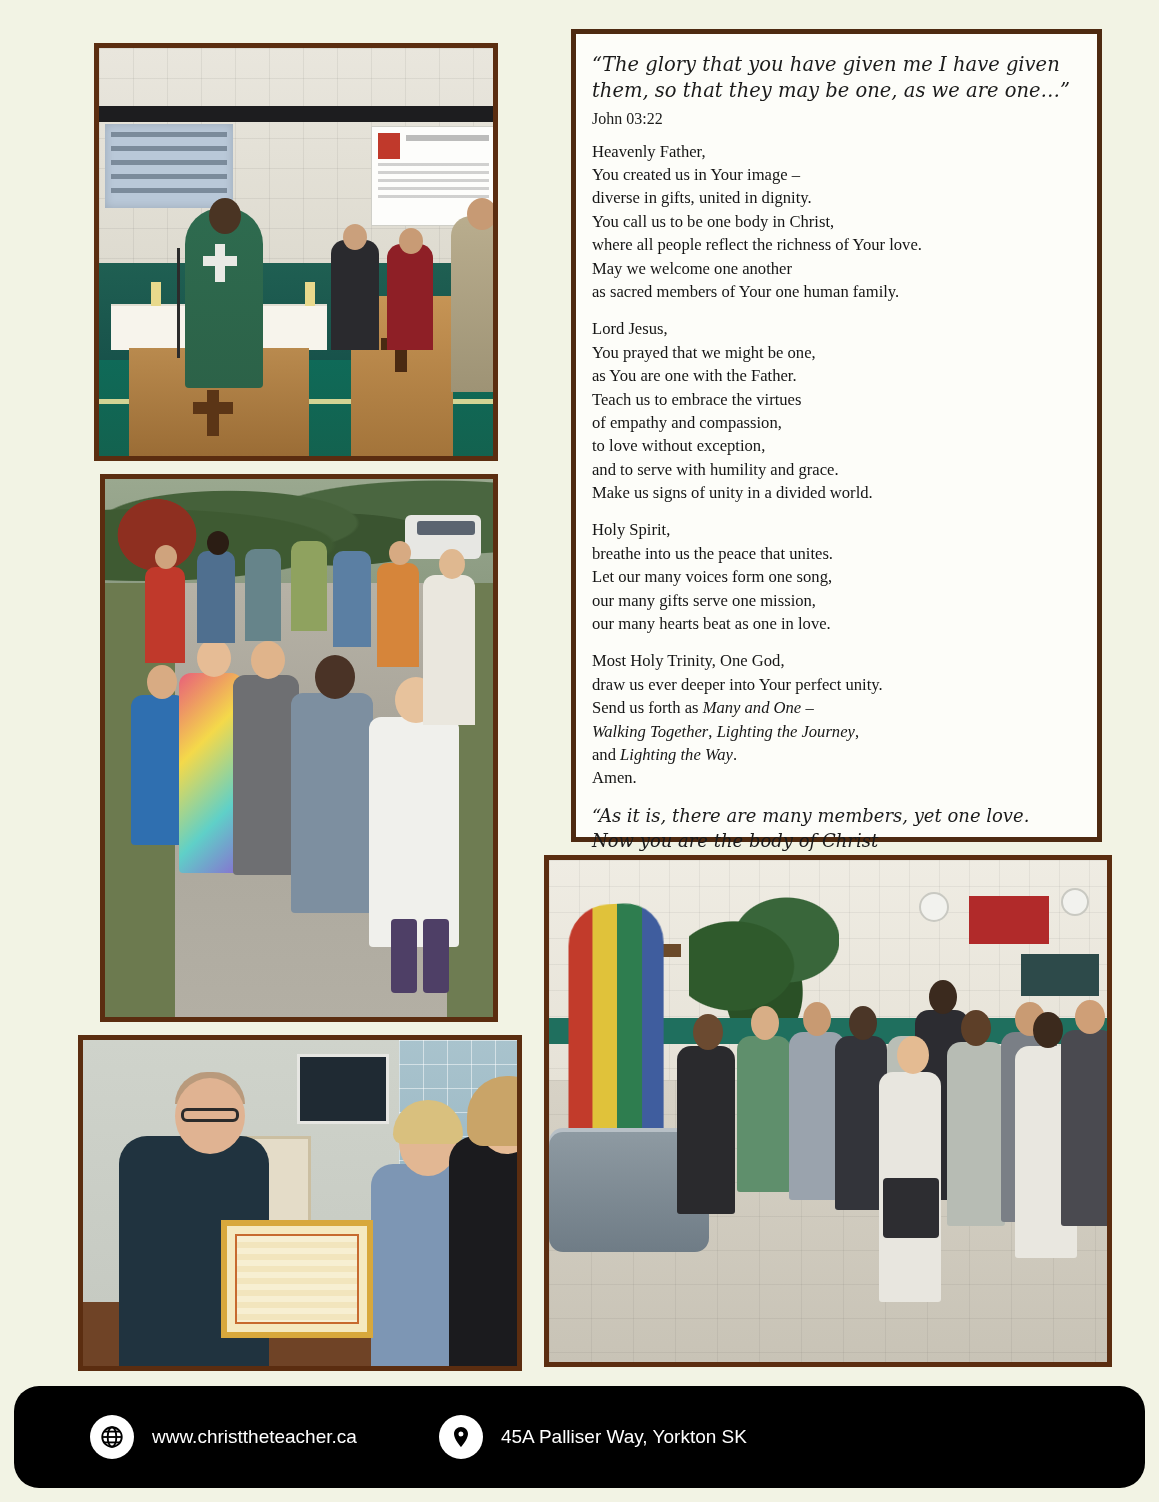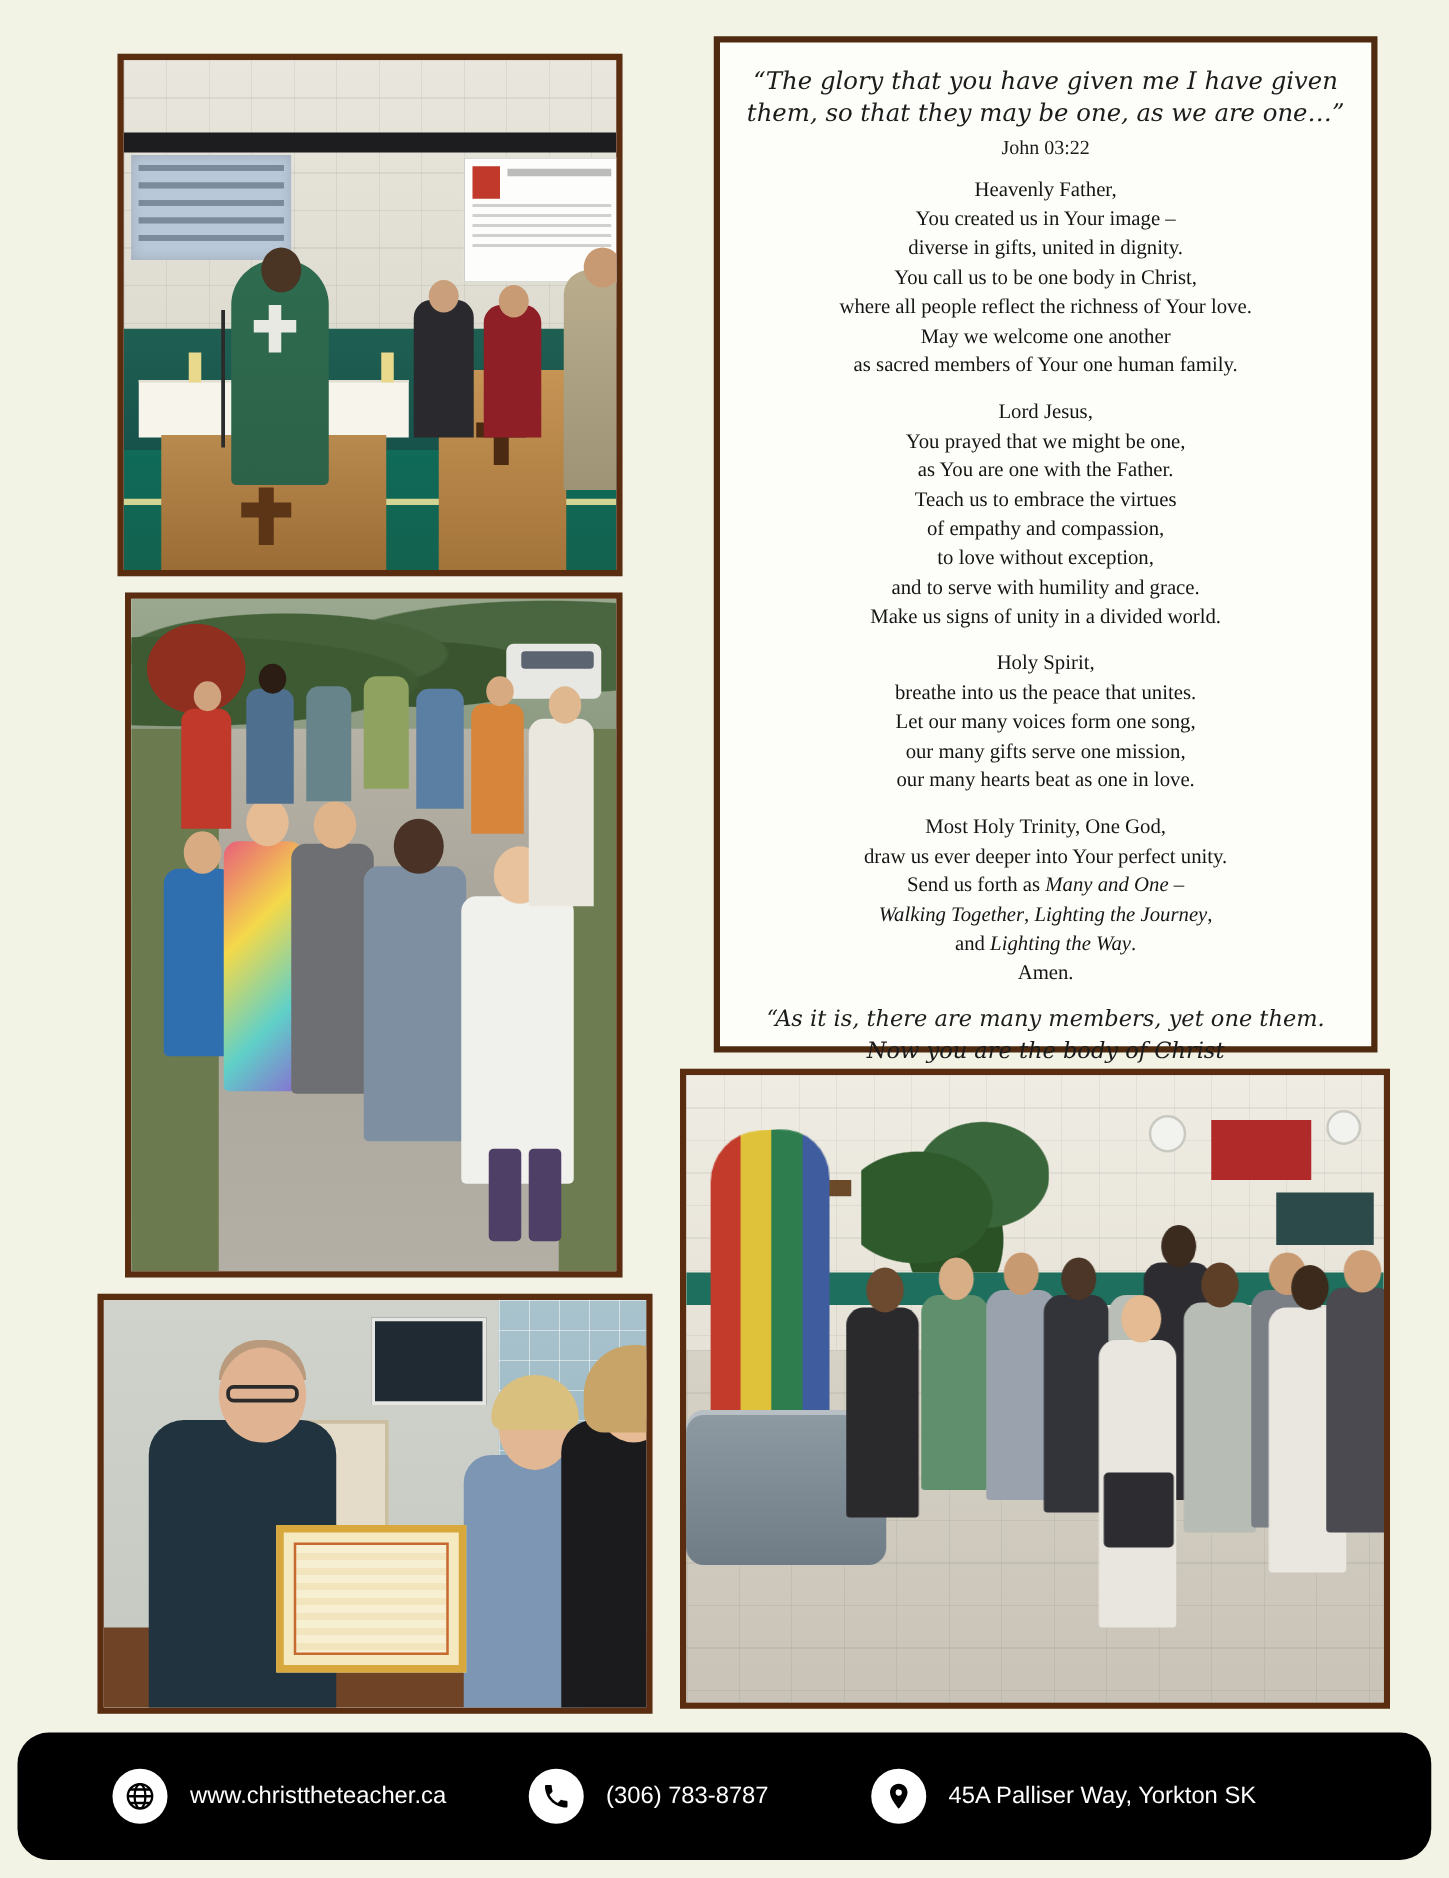--- a/index.html
+++ b/index.html
@@ -233,21 +233,20 @@
   .student-head { position:absolute; border-radius:50%; }
 
   
   #prayer {
     position: absolute;
     left: 571px; top: 29px;
     width: 531px; height: 813px;
     background: #fdfdf9;
     border: 5px solid #4e2a11;
     padding: 12px 16px 10px;
-    text-align: center;
   }
   .scripture-top {
     font-family: "DejaVu Serif", serif;
     font-style: italic;
     font-size: 19.5px;
     line-height: 1.35;
     color: #1b1b1b;
     margin-top: 6px;
   }
   .ref {
@@ -450,21 +449,21 @@
     <div class="stanza">
       Most Holy Trinity, One God,<br>
       draw us ever deeper into Your perfect unity.<br>
       Send us forth as <span class="it">Many and One</span> –<br>
       <span class="it">Walking Together</span>, <span class="it">Lighting the Journey</span>,<br>
       and <span class="it">Lighting the Way</span>.<br>
       Amen.
     </div>
 
     <div class="scripture-bottom">
-      <span>“As it is, there are many members, yet one them.</span><br>
+      <span>“As it is, there are many members, yet one love.</span><br>
       <span>Now you are the body of Christ</span><br>
       <span>and individually members of it.”</span>
     </div>
     <div class="ref-bottom">1 Corinthians 12:20, 27</div>
   </div>
 
   <div class="photo" id="photo-assembly">
     <div class="inner">
       <div class="awall"></div>
       <div class="aband"></div>
@@ -521,28 +520,20 @@
           <circle cx="12" cy="12" r="9"></circle>
           <ellipse cx="12" cy="12" rx="4" ry="9"></ellipse>
           <line x1="3" y1="12" x2="21" y2="12"></line>
           <line x1="4.5" y1="7" x2="19.5" y2="7"></line>
           <line x1="4.5" y1="17" x2="19.5" y2="17"></line>
         </svg>
       </div>
       <div class="f-text">www.christtheteacher.ca</div>
     </div>
 
-    <div class="f-item" id="f-phone">
-      <div class="f-icon">
-        <svg width="24" height="24" viewBox="0 0 24 24" fill="#000">
-          <path d="M6.6 10.8c1.4 2.8 3.8 5.1 6.6 6.6l2.2-2.2c.3-.3.7-.4 1-.2 1.1.4 2.3.6 3.6.6.6 0 1 .4 1 1V20c0 .6-.4 1-1 1C10.6 21 3 13.4 3 4c0-.6.4-1 1-1h3.4c.6 0 1 .4 1 1 0 1.2.2 2.4.6 3.6.1.4 0 .7-.2 1l-2.2 2.2z"></path>
-        </svg>
-      </div>
-      <div class="f-text">(306) 783-8787</div>
-    </div>
 
     <div class="f-item" id="f-addr">
       <div class="f-icon">
         <svg width="24" height="24" viewBox="0 0 24 24" fill="#000">
           <path d="M12 2C8.1 2 5 5.1 5 9c0 5.2 7 13 7 13s7-7.8 7-13c0-3.9-3.1-7-7-7zm0 9.5A2.5 2.5 0 1 1 12 6.5a2.5 2.5 0 0 1 0 5z"></path>
         </svg>
       </div>
       <div class="f-text">45A Palliser Way, Yorkton SK</div>
     </div>
   </div>

